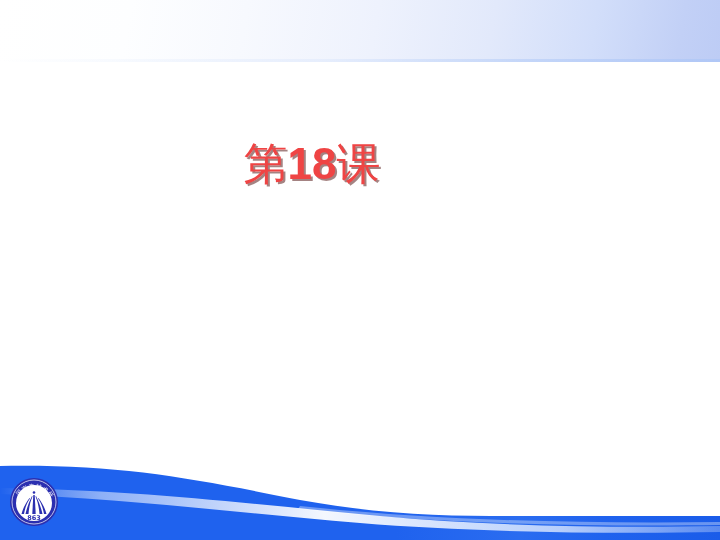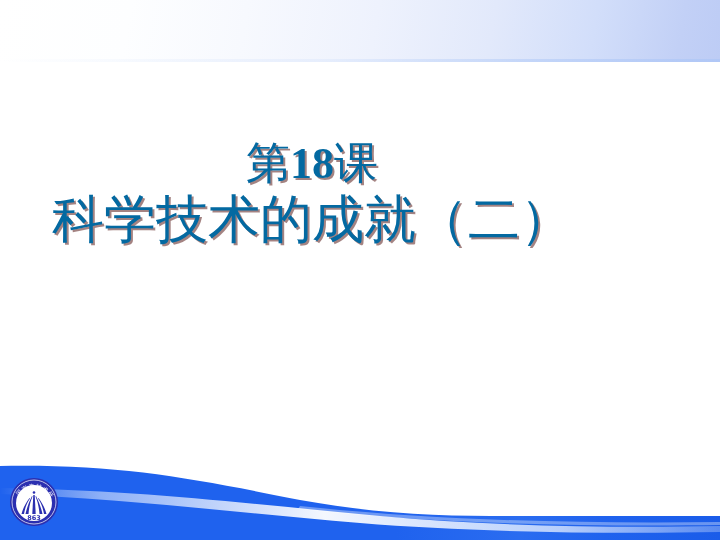--- a/index.html
+++ b/index.html
@@ -51,22 +51,22 @@
         rgba(176,199,246,0.95) 100%);
   }
 
   
   .title-block {
     position: absolute;
     left: 0;
     top: 142px;
     width: 624px;
     text-align: center;
-    color: #0369a1;
-    font-family: Liberation Serif, serif;
+    color: #ef4444;
+    font-family: Liberation Sans, sans-serif;
     line-height: 1.0;
     white-space: nowrap;
     text-shadow: 2px 2px 0 rgba(90,30,28,0.55);
   }
   .title-line1 {
     font-size: 44px;
     letter-spacing: 0px;
     margin-bottom: 8px;
   }
   .title-line1 .num {
@@ -107,21 +107,20 @@
 </style>
 </head>
 <body>
 
 <div id="slide">
 
   <div class="top-band"></div>
 
   <div class="title-block">
     <div class="title-line1"><span>第</span><span class="num">18</span><span>课</span></div>
-    <div class="title-line2">科学技术的成就（二）</div>
   </div>
 
   <div class="bottom-wave">
     <svg viewBox="0 0 720 96" preserveAspectRatio="none" aria-hidden="true">
       <defs>
         <linearGradient id="waveGrad" x1="0" y1="0" x2="1" y2="0">
           <stop offset="0%" stop-color="#1f62ee"></stop>
           <stop offset="55%" stop-color="#1f62ee"></stop>
           <stop offset="72%" stop-color="#2a6cf0"></stop>
           <stop offset="84%" stop-color="#1f62ee"></stop>

